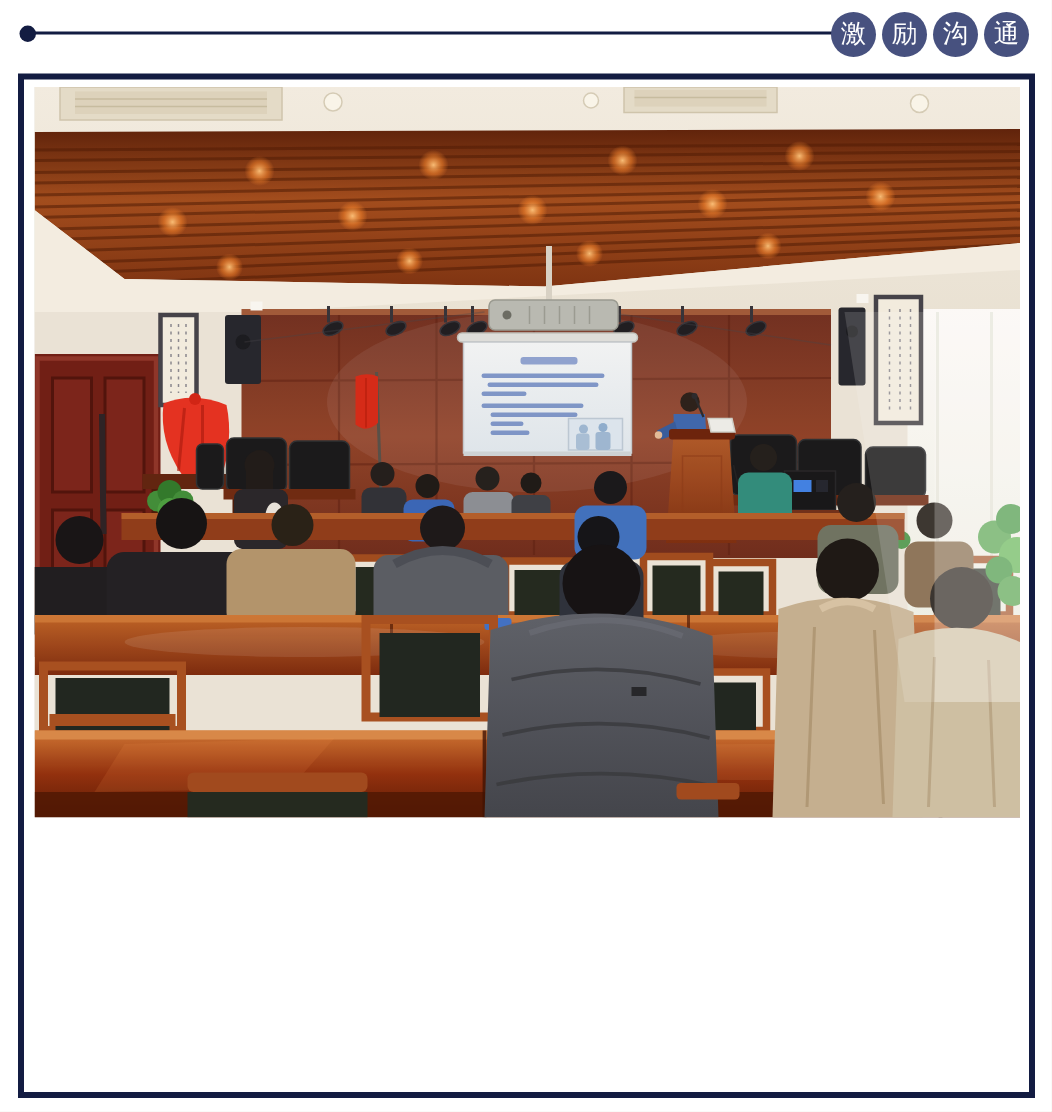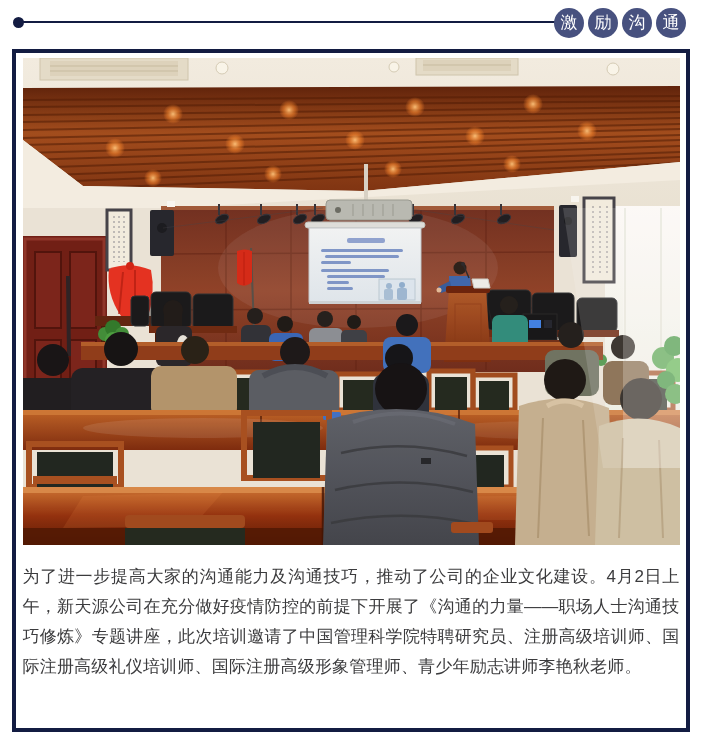--- a/index.html
+++ b/index.html
@@ -481,15 +481,14 @@
         <rect x="102" y="457" width="120" height="13" rx="4" fill="#a04a1e"></rect>
         <rect x="102" y="470" width="120" height="17" fill="#20291f"></rect>
         <rect x="428" y="464" width="42" height="11" rx="3" fill="#a04a1e"></rect>
 
         <polygon points="540,150 657,150 657,410 580,410" fill="#ffffff" opacity="0.15"></polygon>
         <rect x="600" y="150" width="57" height="260" fill="#ffffff" opacity="0.25"></rect>
         <rect x="0" y="0" width="657" height="487" fill="#b05a20" opacity="0.03"></rect>
       </svg>
     </div>
 
-    <p>为了进一步提高大家的沟通能力及沟通技巧，推动了公司的企业文化建设。4月2日上午，新天源公司在充分做好疫情防控的前提下开展了《沟通的力量——职场人士沟通技巧修炼》专题讲座，此次培训邀请了中国管理科学院特聘研究员、注册高级培训师、国际注册高级礼仪培训师、国际注册高级形象管理师、青少年励志讲师李艳秋老师。</p>
   </div>
 </div>
 
 </body></html>

